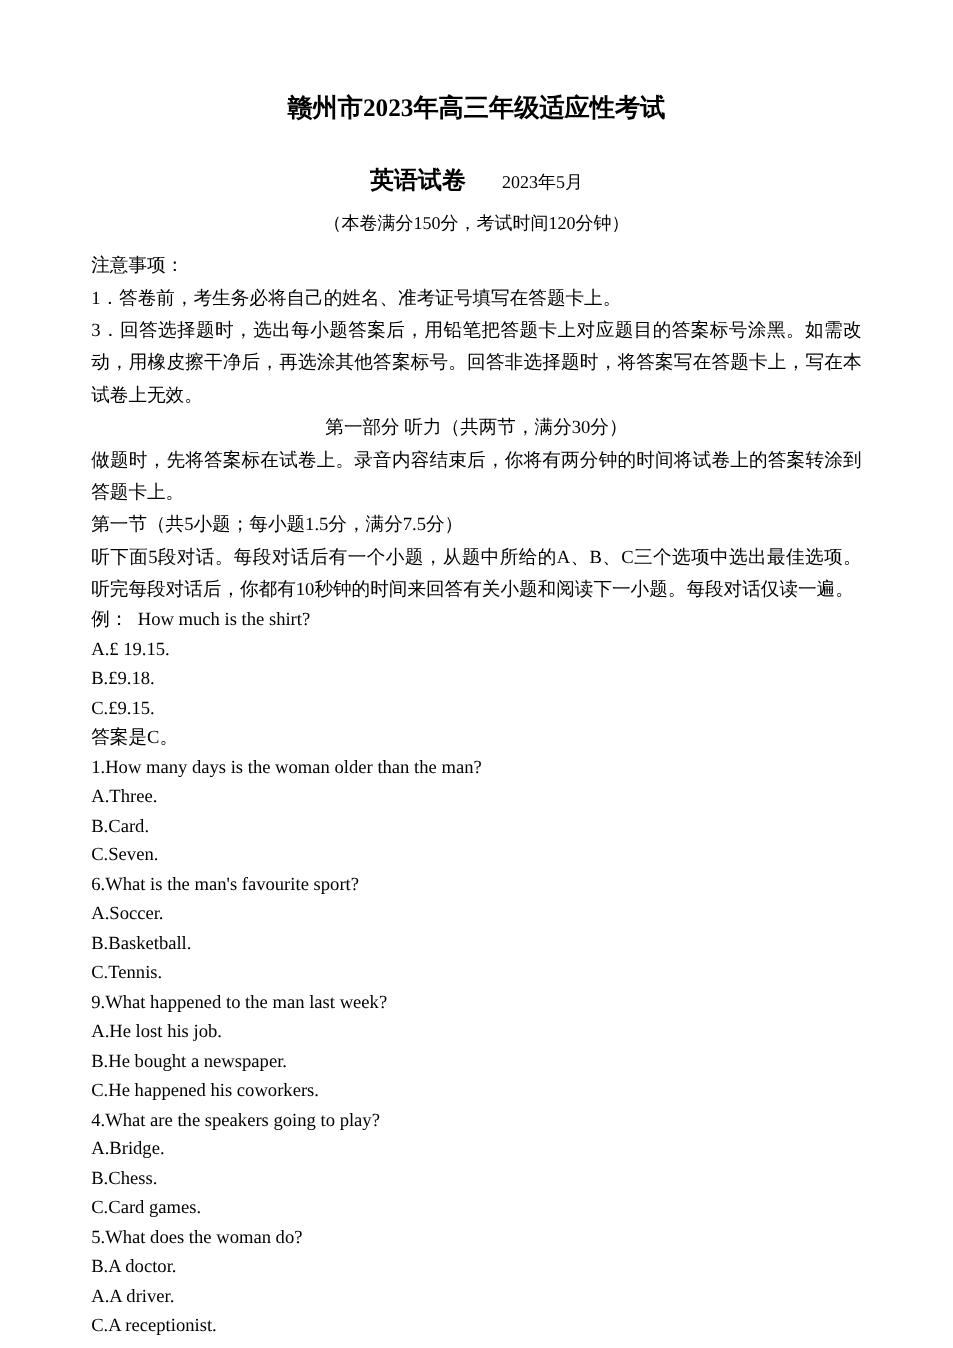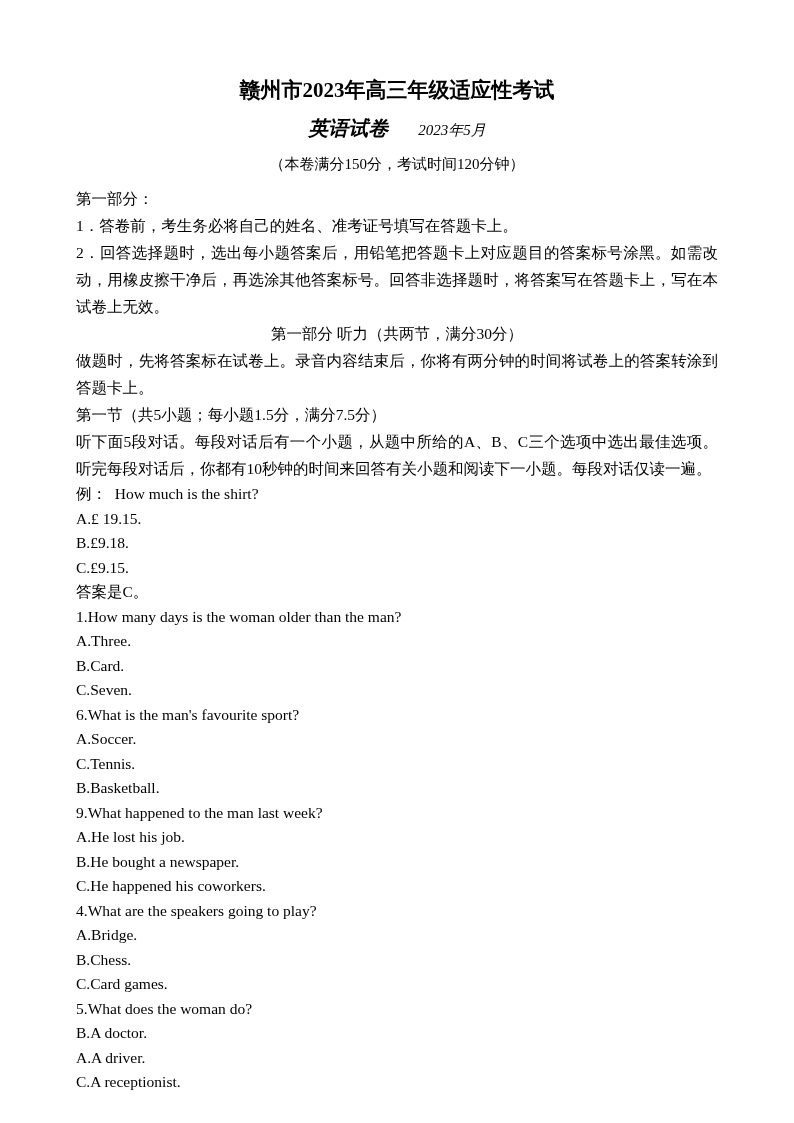--- a/index.html
+++ b/index.html
@@ -20,24 +20,23 @@
     overflow: hidden;
   }
   .title {
     margin: 8px 0 0 0;
     text-align: center;
     font-size: 21px;
     font-weight: bold;
     line-height: 28px;
   }
   .subject-line {
-    margin-top: 9px;
+    margin-top: 32px;
     text-align: center;
     line-height: 30px;
-    font-style: italic;
   }
   .subject {
     font-size: 20px;
     font-weight: bold;
   }
   .date {
     font-size: 15px;
     margin-left: 30px;
   }
   .info {
@@ -66,45 +65,45 @@
 <div class="page">
 
   <h1 class="title">赣州市2023年高三年级适应性考试</h1>
 
   <div class="subject-line">
     <span class="subject">英语试卷</span><span class="date">2023年5月</span>
   </div>
 
   <p class="info">（本卷满分150分，考试时间120分钟）</p>
 
-  <p class="cn">第一部分：</p>
+  <p class="cn">注意事项：</p>
   <p class="cn">1．答卷前，考生务必将自己的姓名、准考证号填写在答题卡上。</p>
-  <p class="cn justify">2．回答选择题时，选出每小题答案后，用铅笔把答题卡上对应题目的答案标号涂黑。如需改动，用橡皮擦干净后，再选涂其他答案标号。回答非选择题时，将答案写在答题卡上，写在本试卷上无效。</p>
+  <p class="cn justify">3．回答选择题时，选出每小题答案后，用铅笔把答题卡上对应题目的答案标号涂黑。如需改动，用橡皮擦干净后，再选涂其他答案标号。回答非选择题时，将答案写在答题卡上，写在本试卷上无效。</p>
 
   <p class="cn center">第一部分  听力（共两节，满分30分）</p>
   <p class="cn justify">做题时，先将答案标在试卷上。录音内容结束后，你将有两分钟的时间将试卷上的答案转涂到答题卡上。</p>
 
   <p class="cn">第一节（共5小题；每小题1.5分，满分7.5分）</p>
   <p class="cn justify">听下面5段对话。每段对话后有一个小题，从题中所给的A、B、C三个选项中选出最佳选项。听完每段对话后，你都有10秒钟的时间来回答有关小题和阅读下一小题。每段对话仅读一遍。</p>
 
   <p class="en prewrap">例：  How much is the shirt?</p>
   <p class="en">A.£ 19.15.</p>
   <p class="en">B.£9.18.</p>
   <p class="en">C.£9.15.</p>
   <p class="en">答案是C。</p>
 
   <p class="en">1.How many days is the woman older than the man?</p>
   <p class="en">A.Three.</p>
   <p class="en">B.Card.</p>
   <p class="en">C.Seven.</p>
 
   <p class="en">6.What is the man's favourite sport?</p>
   <p class="en">A.Soccer.</p>
+  <p class="en">B.Basketball.</p>
   <p class="en">C.Tennis.</p>
-  <p class="en">B.Basketball.</p>
 
   <p class="en">9.What happened to the man last week?</p>
   <p class="en">A.He lost his job.</p>
   <p class="en">B.He bought a newspaper.</p>
   <p class="en">C.He happened his coworkers.</p>
 
   <p class="en">4.What are the speakers going to play?</p>
   <p class="en">A.Bridge.</p>
   <p class="en">B.Chess.</p>
   <p class="en">C.Card games.</p>

